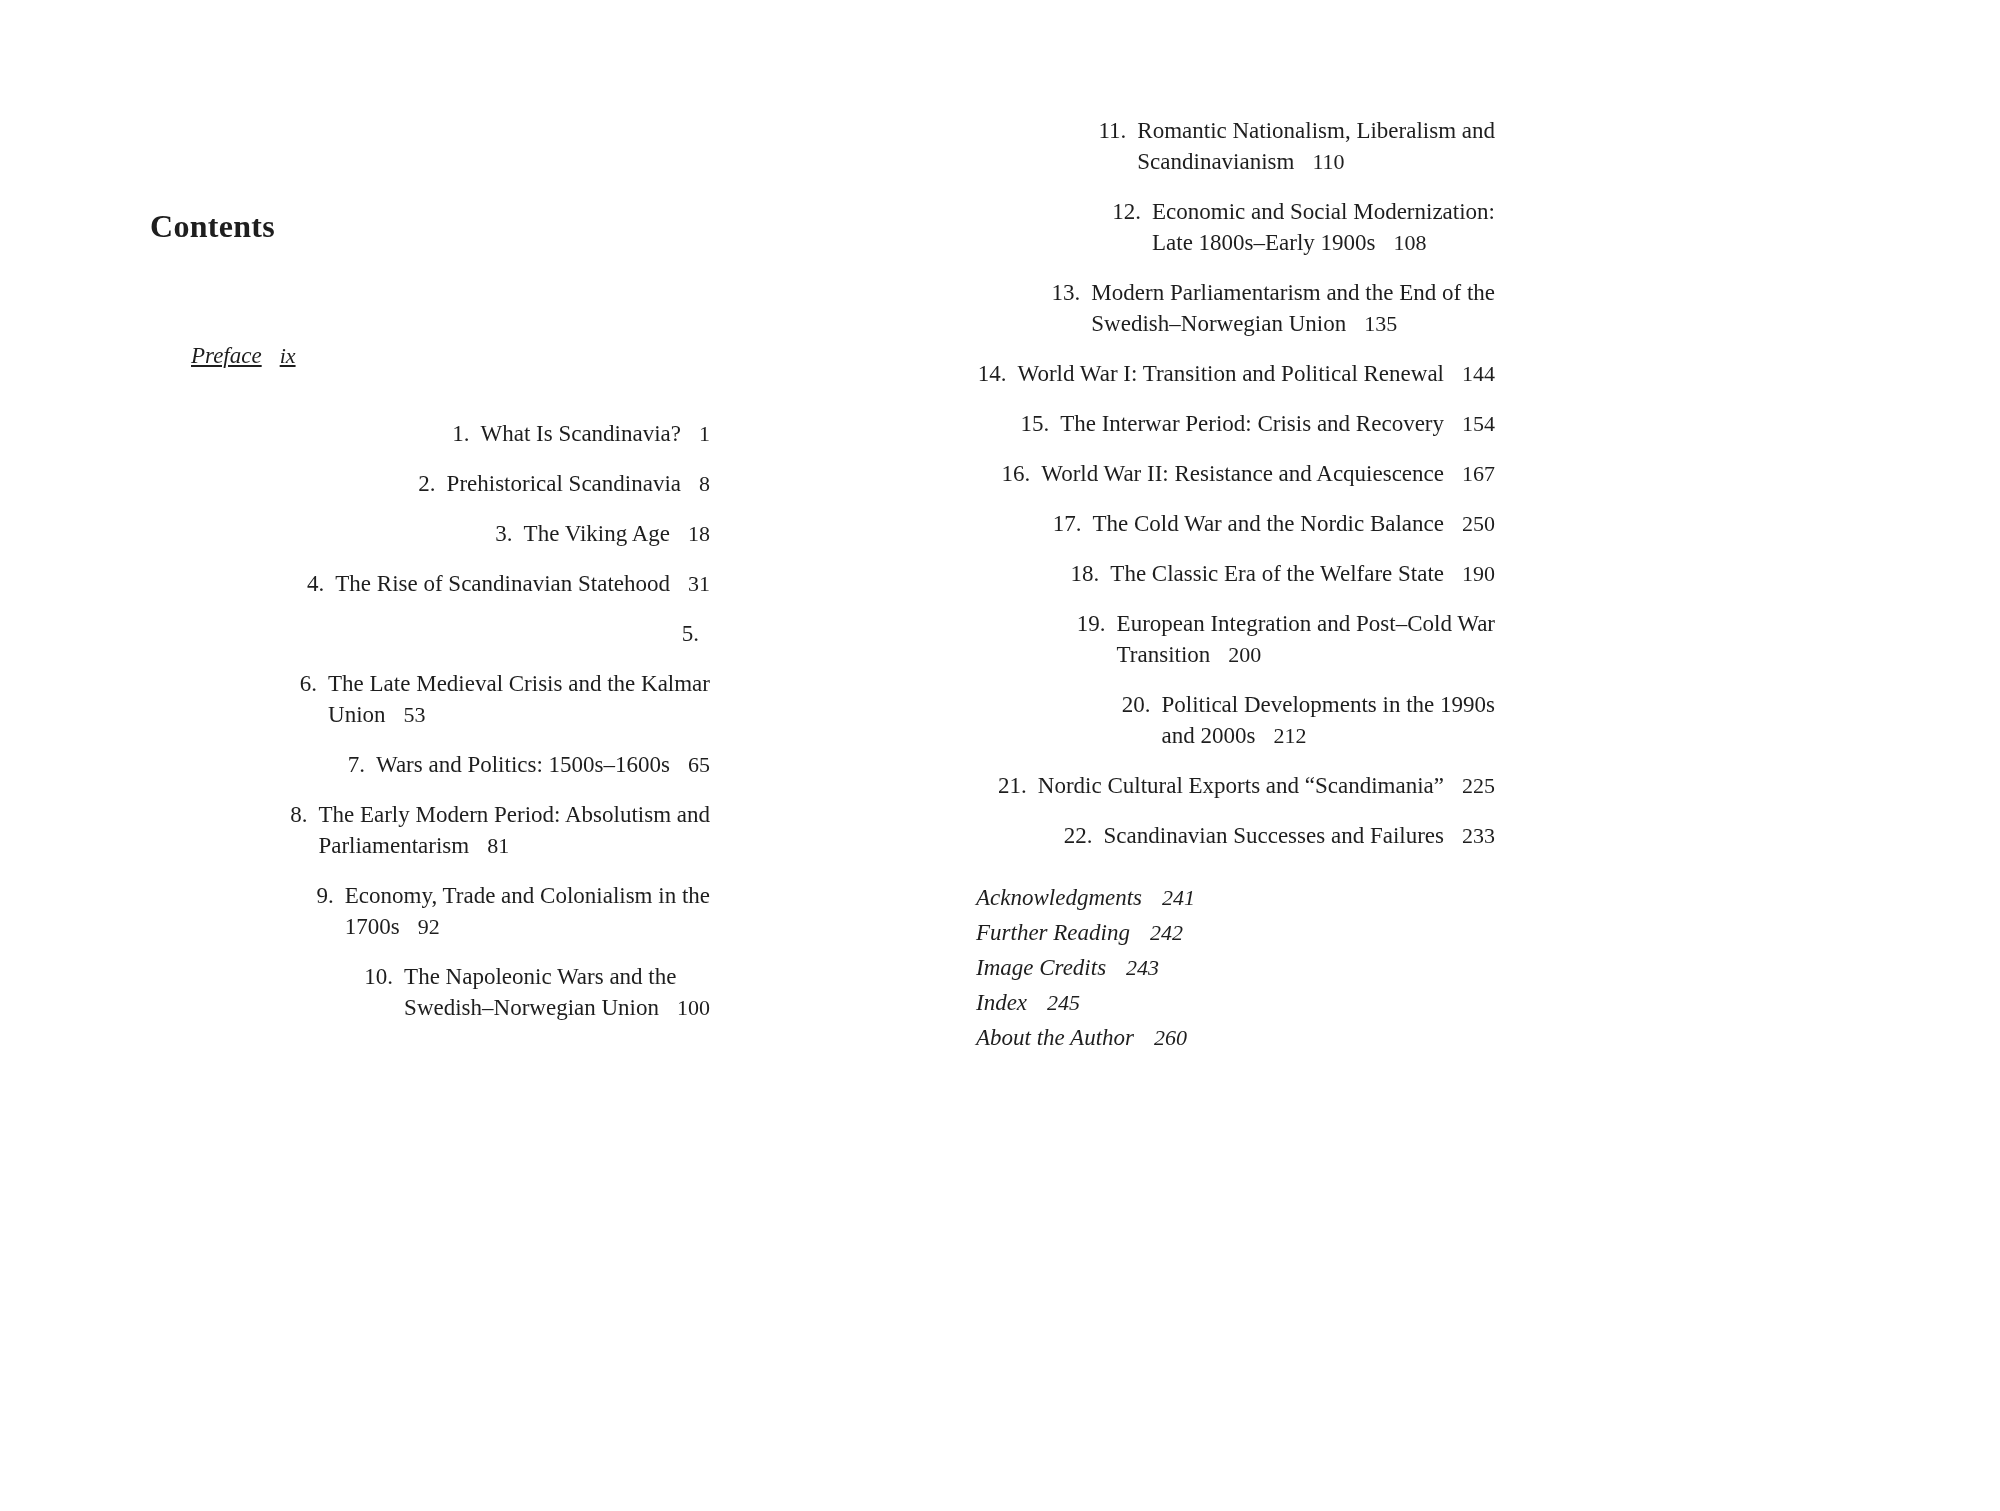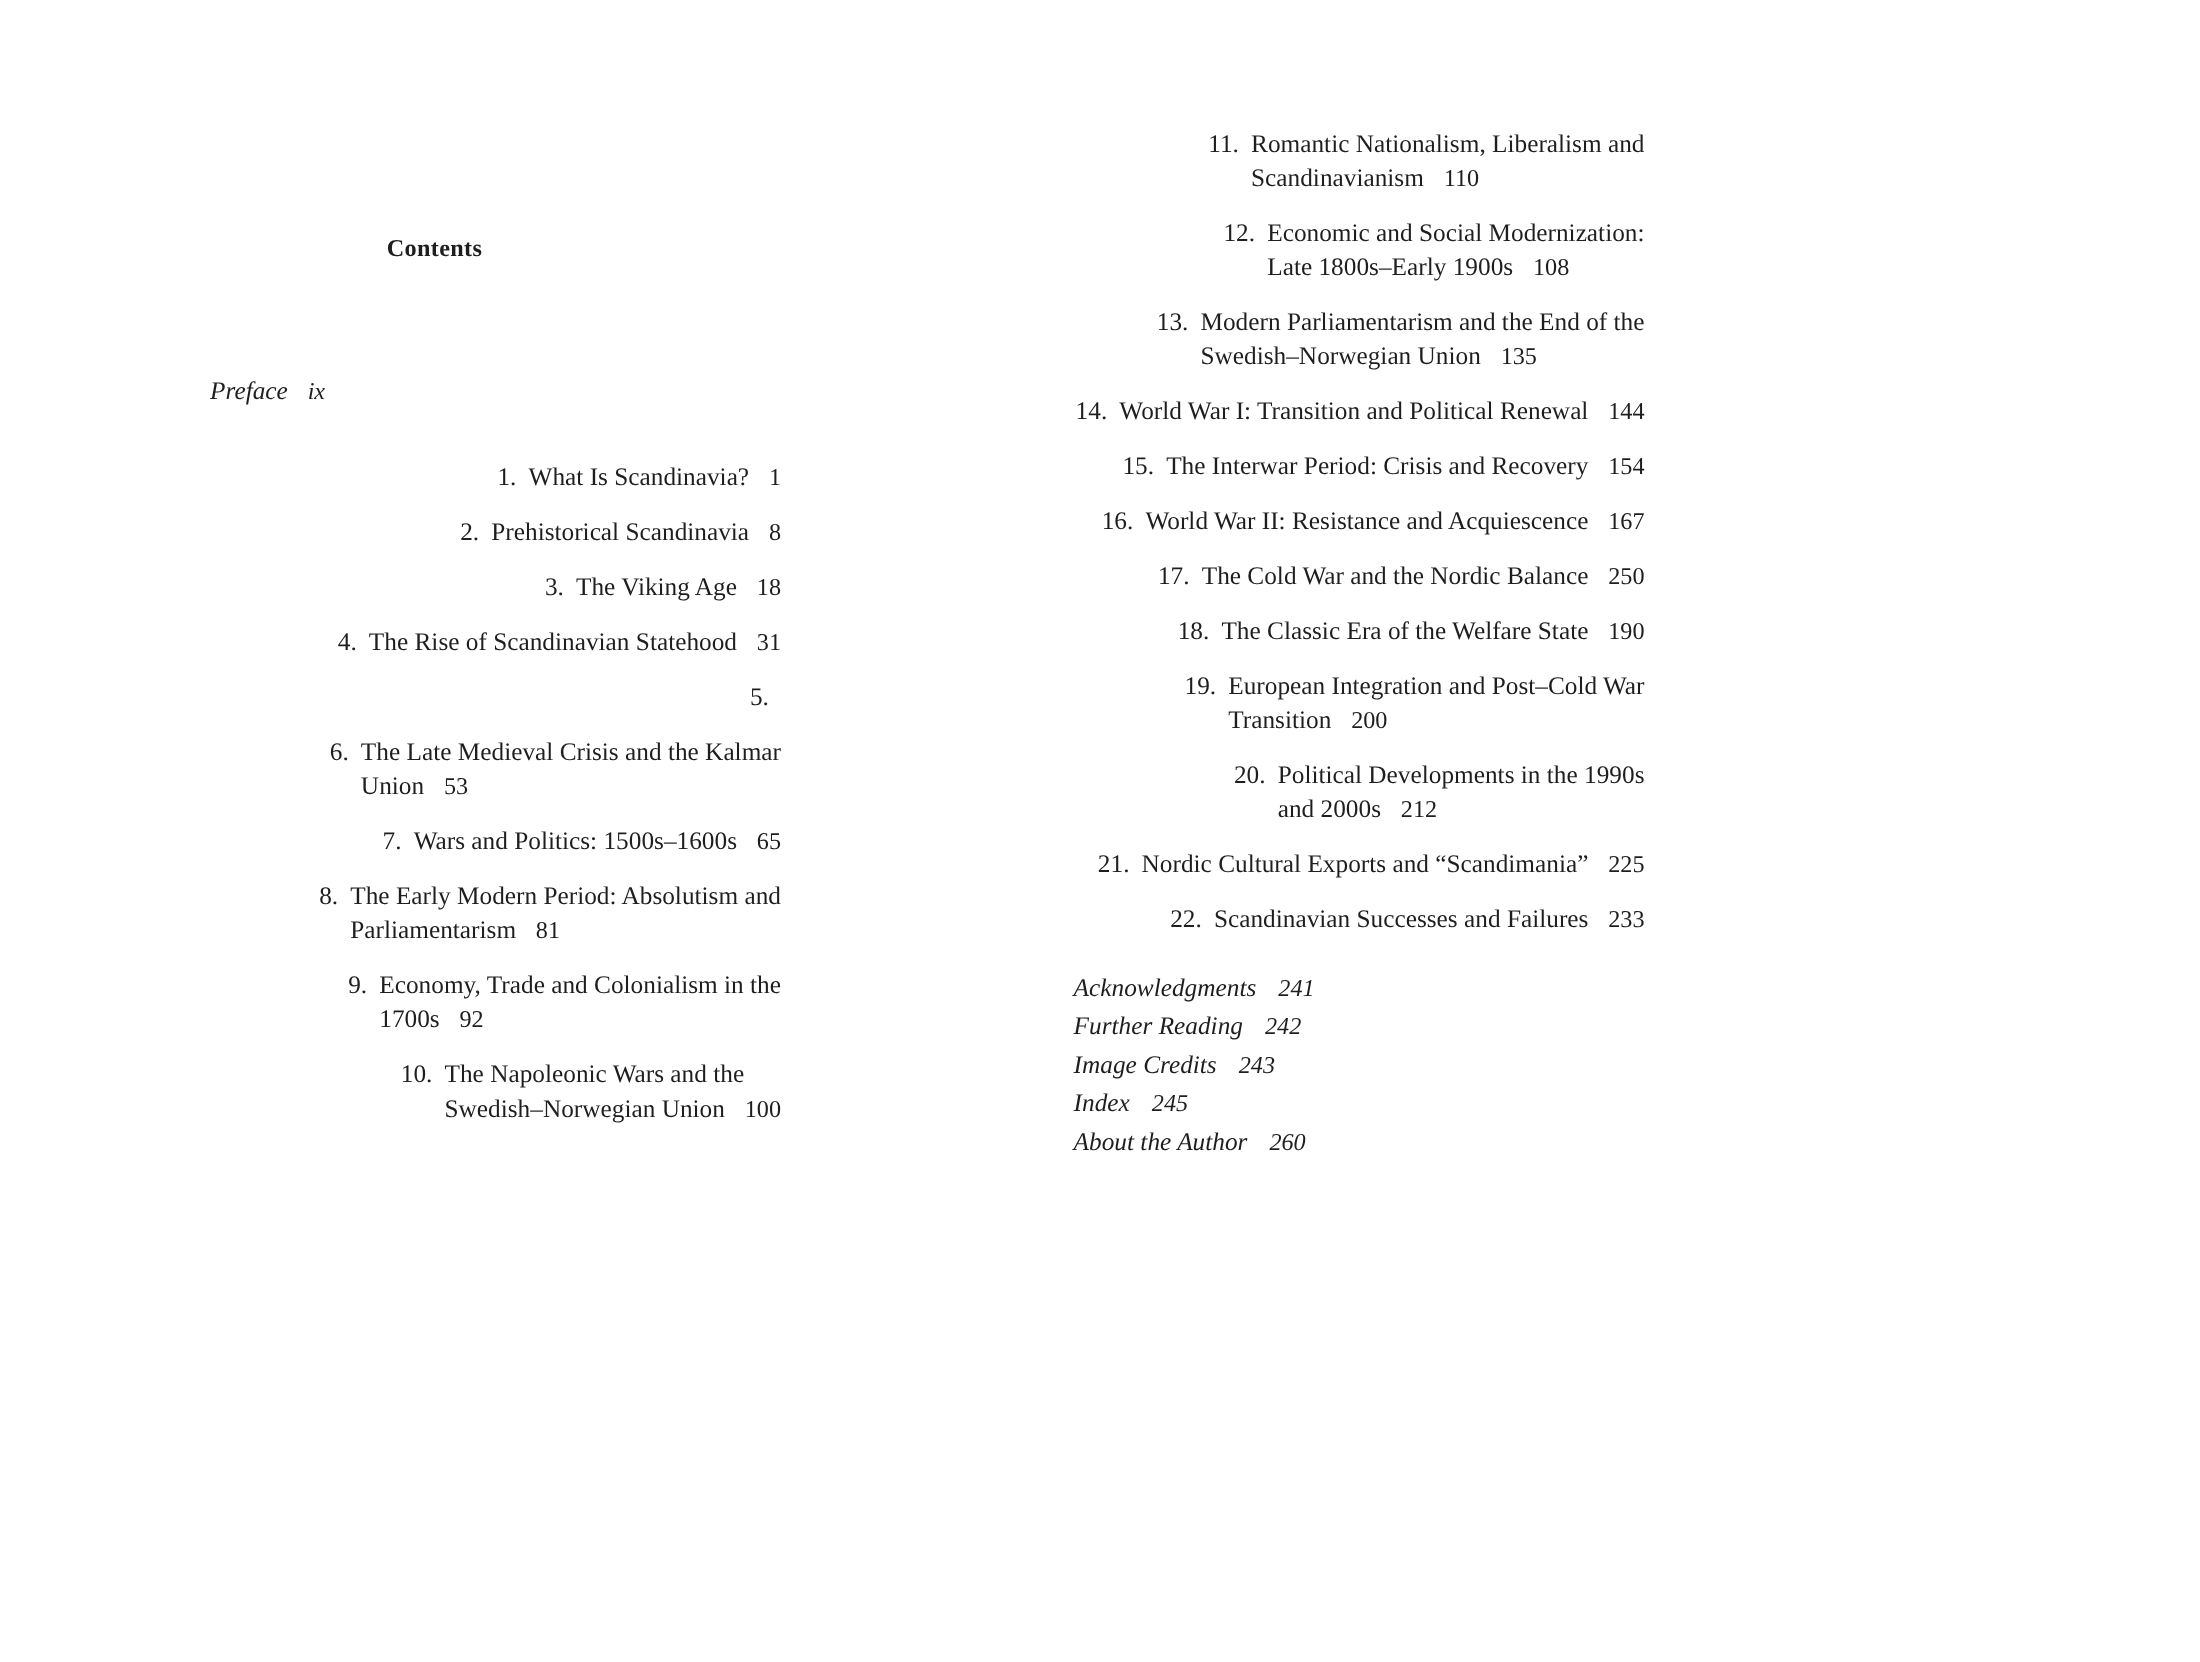--- a/index.html
+++ b/index.html
@@ -23,33 +23,34 @@
     width: 560px;
   }
   .right-col {
     position: absolute;
     left: 935px;
     top: 115px;
     width: 560px;
   }
   .heading {
     width: 490px;
-    text-align: center;
-    font-size: 22px;
+    text-align: left;
+    font-size: 32px;
     font-weight: 700;
     letter-spacing: 0.3px;
     line-height: 36px;
   }
   .preface {
     margin-top: 96px;
     margin-left: 41px;
     margin-bottom: 47px;
     font-style: italic;
     font-size: 23px;
     line-height: 31px;
+    text-decoration: underline;
   }
   .toc-item {
     display: flex;
     font-size: 23px;
     line-height: 31px;
     margin-bottom: 19px;
     justify-content: flex-end;
   }
   .toc-num {
     flex: none;

